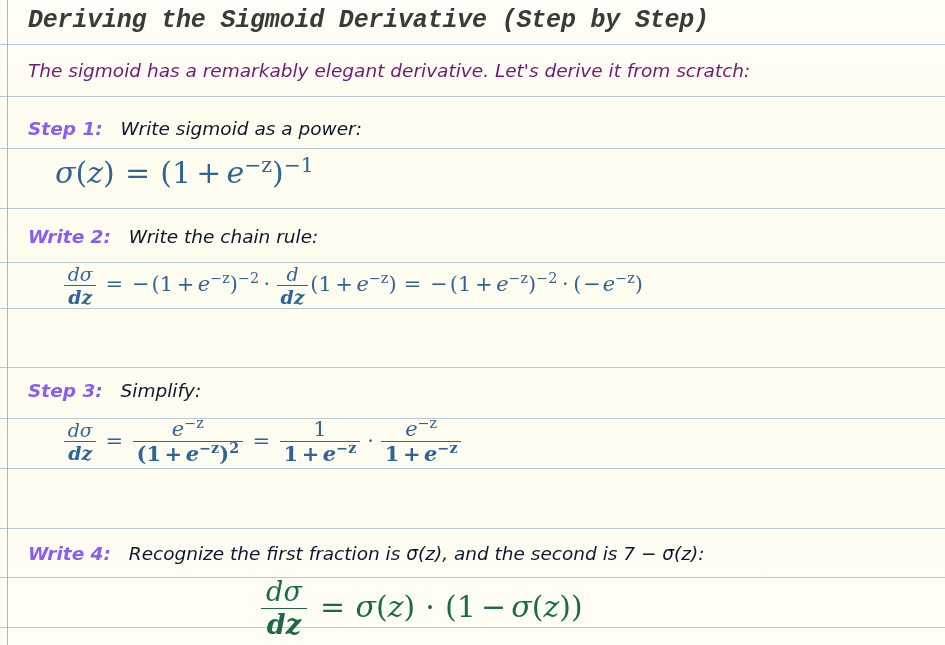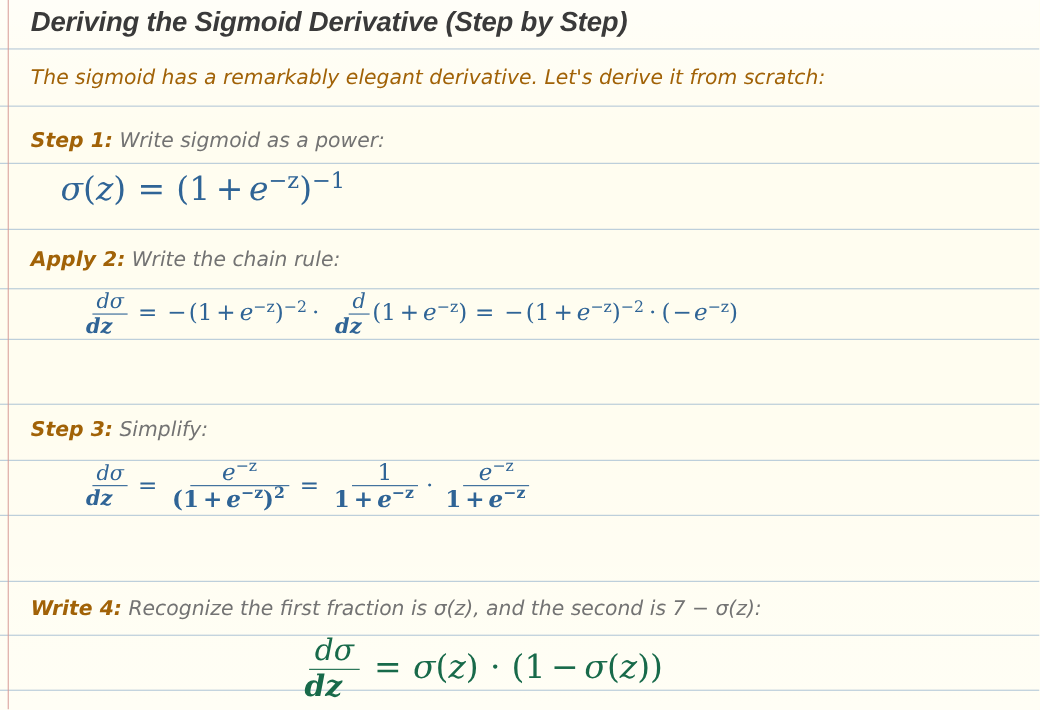--- a/index.html
+++ b/index.html
@@ -63,58 +63,58 @@
     position: absolute;
     left: 0;
     width: 945px;
   }
 
   
   #title {
     left: 28px;
     top: 6px;
     width: 900px;
-    font-family: Liberation Sans, sans-serif;
+    font-family: Liberation Mono, monospace;
     font-style: italic;
     font-weight: bold;
     font-size: 25px;
     letter-spacing: -0.2px;
     color: #3a3a3a;
     white-space: nowrap;
   }
 
   
   #intro {
     left: 28px;
     top: 60px;
     width: 900px;
     font-family: "DejaVu Sans", sans-serif;
     font-style: italic;
     font-size: 18.5px;
-    color: #a16207;
+    color: #701a75;
     white-space: nowrap;
   }
 
   
   .step-row {
     left: 28px;
     width: 900px;
     font-family: "DejaVu Sans", sans-serif;
     font-style: italic;
     font-size: 18.5px;
     color: #33322e;
     white-space: nowrap;
   }
   .step-label {
     font-weight: bold;
-    color: #a16207;
-    margin-right: 0;
+    color: #8b5cf6;
+    margin-right: 12px;
   }
   .step-text {
-    color: #737373;
+    color: #0f172a;
   }
 
   
   .math {
     font-family: "DejaVu Serif", "Liberation Serif", serif;
     color: #2f6496;
     white-space: nowrap;
     line-height: 1;
   }
   .math-eq1 {
@@ -165,21 +165,20 @@
     text-align: center;
     line-height: 1.08;
     margin: 0 0.12em;
     position: relative;
     top: -0.02em;
   }
   .frac > .num {
     display: block;
     padding: 0 0.18em 1px 0.18em;
     border-bottom: 1px solid currentColor;
-    margin-left: 20px;
   }
   .frac > .den {
     display: block;
     padding: 1px 0.18em 0 0.18em;
     font-weight: bold;
   }
   .frac-sm { font-size: 0.9em; }
 
   .dot { font-style: normal; padding: 0 0.22em; }
   .wide { padding: 0 0.34em; }
@@ -217,21 +216,21 @@
     <div class="row step-row" style="top:118px;">
       <span class="step-label">Step 1:</span>
       <span class="step-text">Write sigmoid as a power:</span>
     </div>
 
     <div class="row math math-eq1">
       <span class="mi">σ</span><span class="paren">(</span><span class="mi">z</span><span class="paren">)</span><span class="mo wide">=</span><span class="paren">(</span><span class="mn">1</span><span class="mo">+</span><span class="mi">e</span><span class="sup">−z</span><span class="paren">)</span><span class="sup">−1</span>
     </div>
 
     <div class="row step-row" style="top:226px;">
-      <span class="step-label">Apply 2:</span>
+      <span class="step-label">Write 2:</span>
       <span class="step-text">Write the chain rule:</span>
     </div>
 
     <div class="row math math-eq2">
       <span class="frac frac-sm">
         <span class="num"><span class="mi">d</span><span class="mi">σ</span></span>
         <span class="den"><span class="mi">d</span><span class="mi">z</span></span>
       </span><span class="mo wide">=</span><span class="mo-tight">−</span><span class="paren">(</span><span class="mn">1</span><span class="mo">+</span><span class="mi">e</span><span class="sup">−z</span><span class="paren">)</span><span class="sup">−2</span><span class="dot">·</span><span class="frac frac-sm">
         <span class="num"><span class="mi">d</span></span>
         <span class="den"><span class="mi">d</span><span class="mi">z</span></span>

